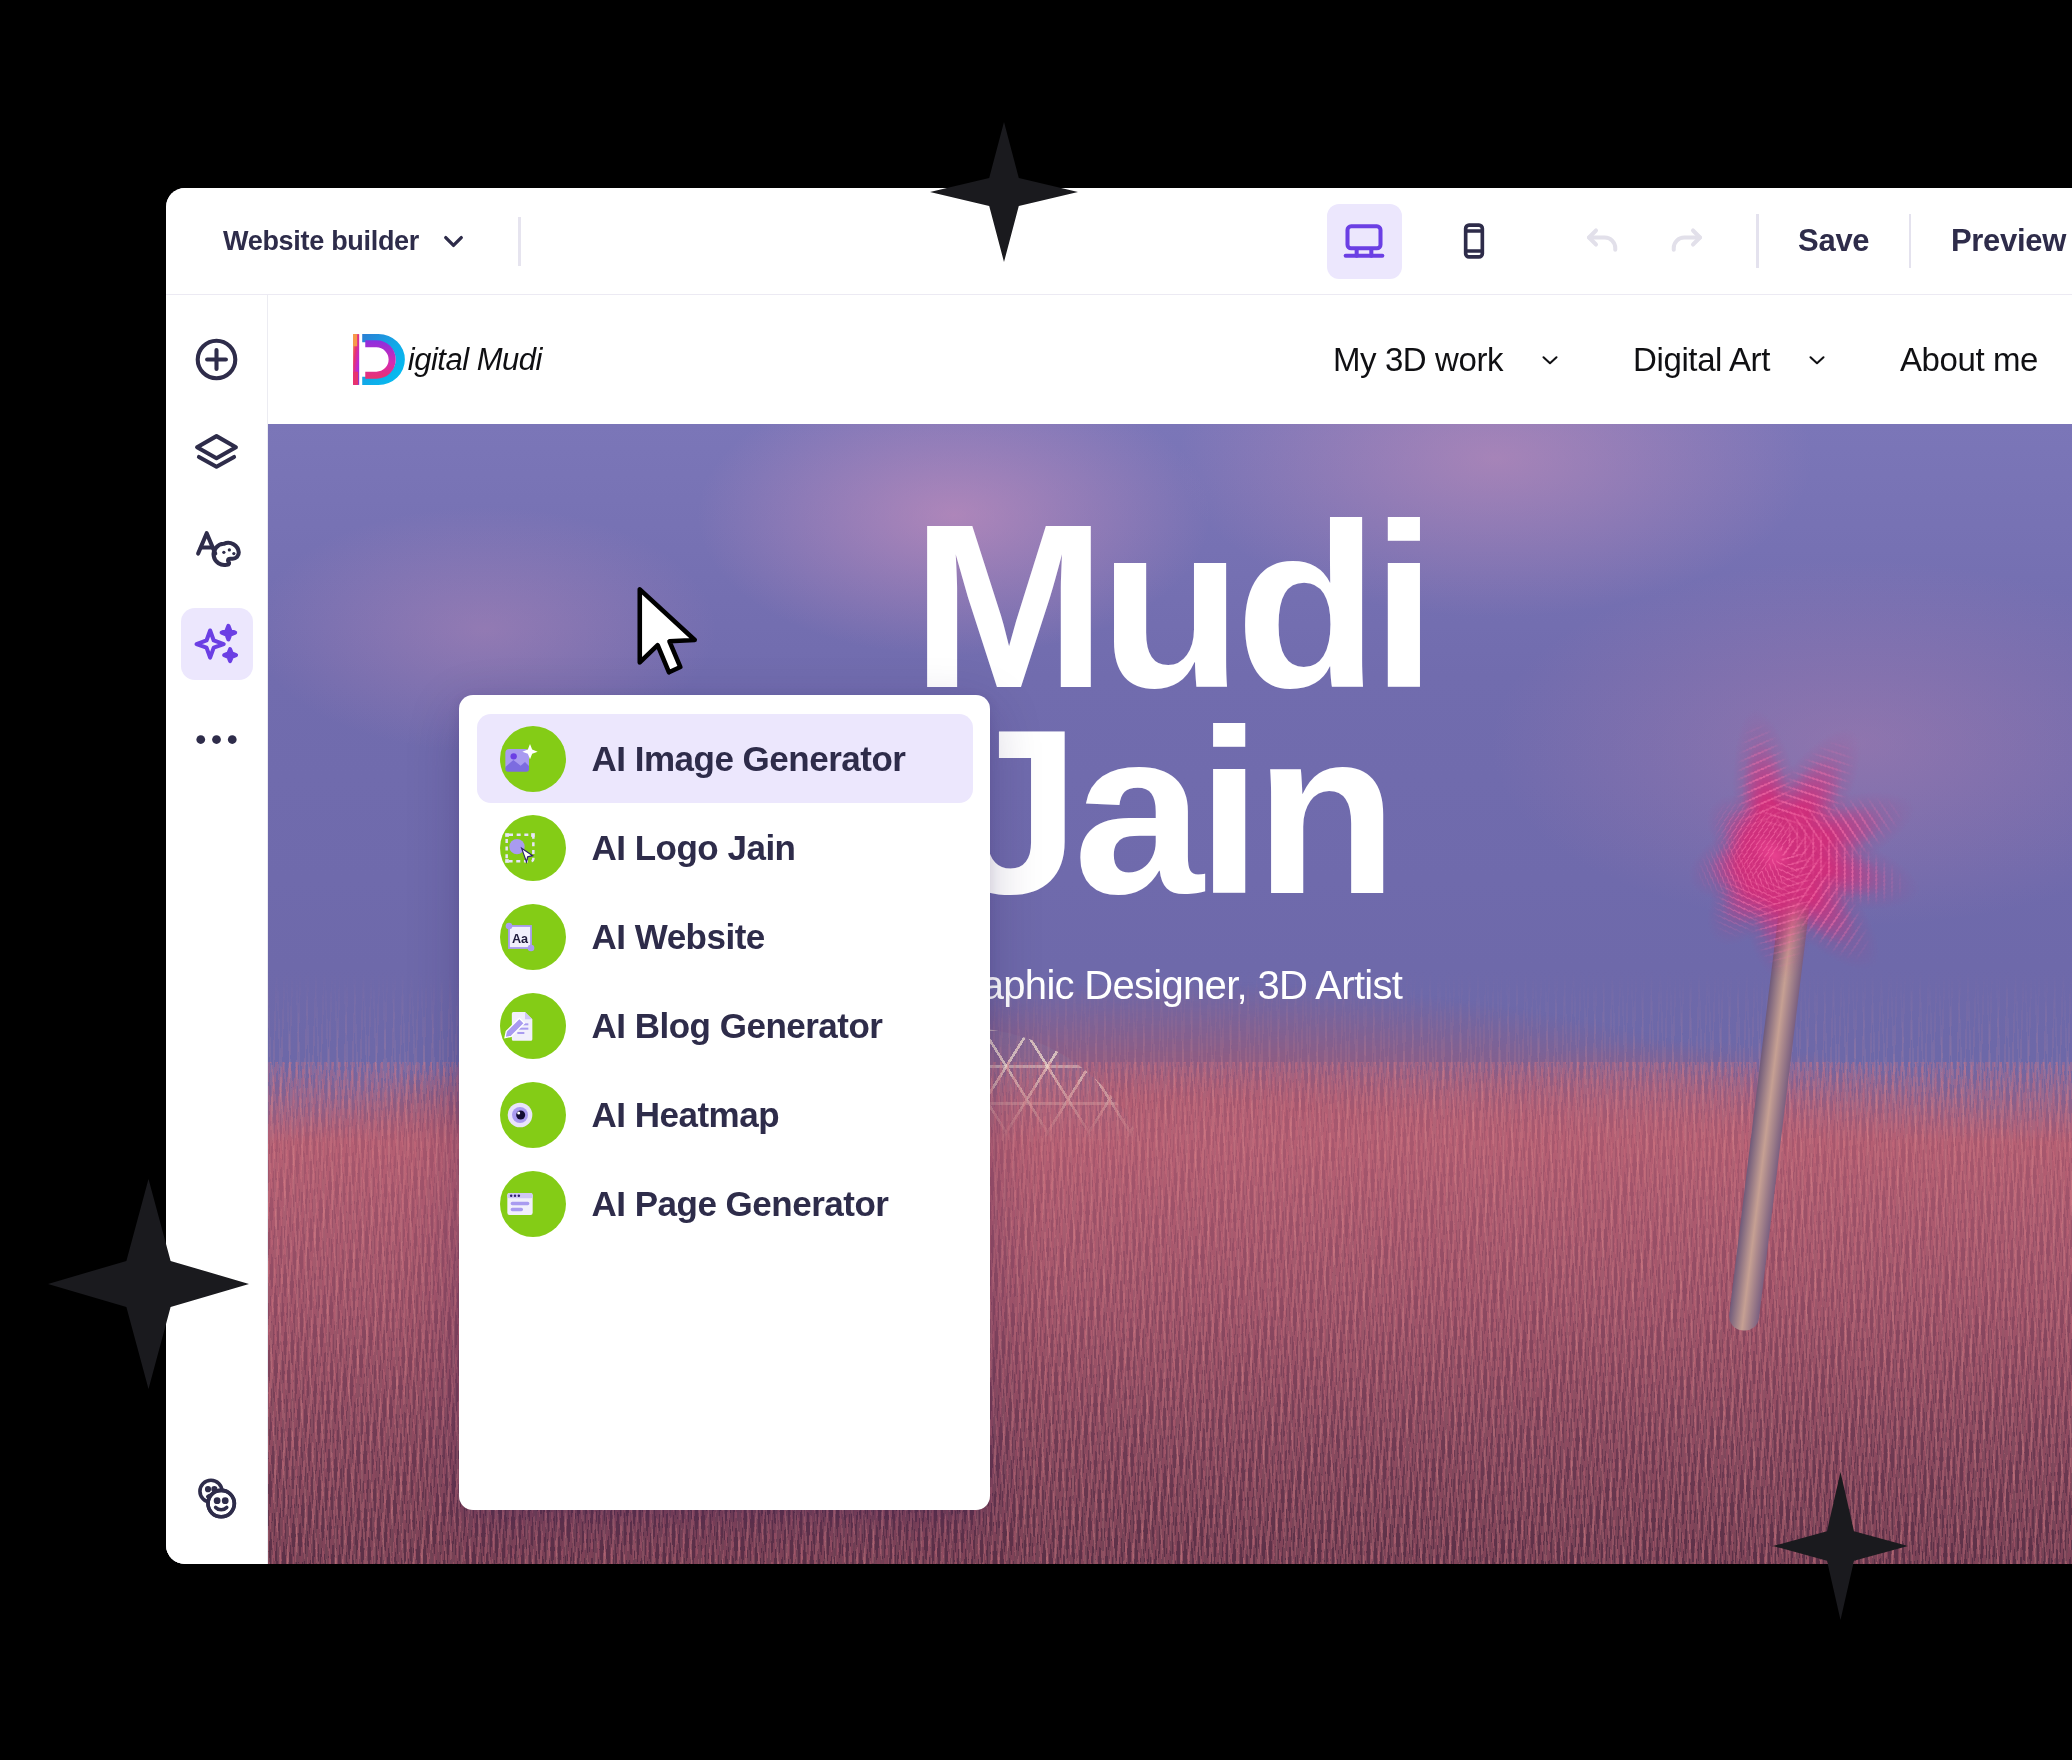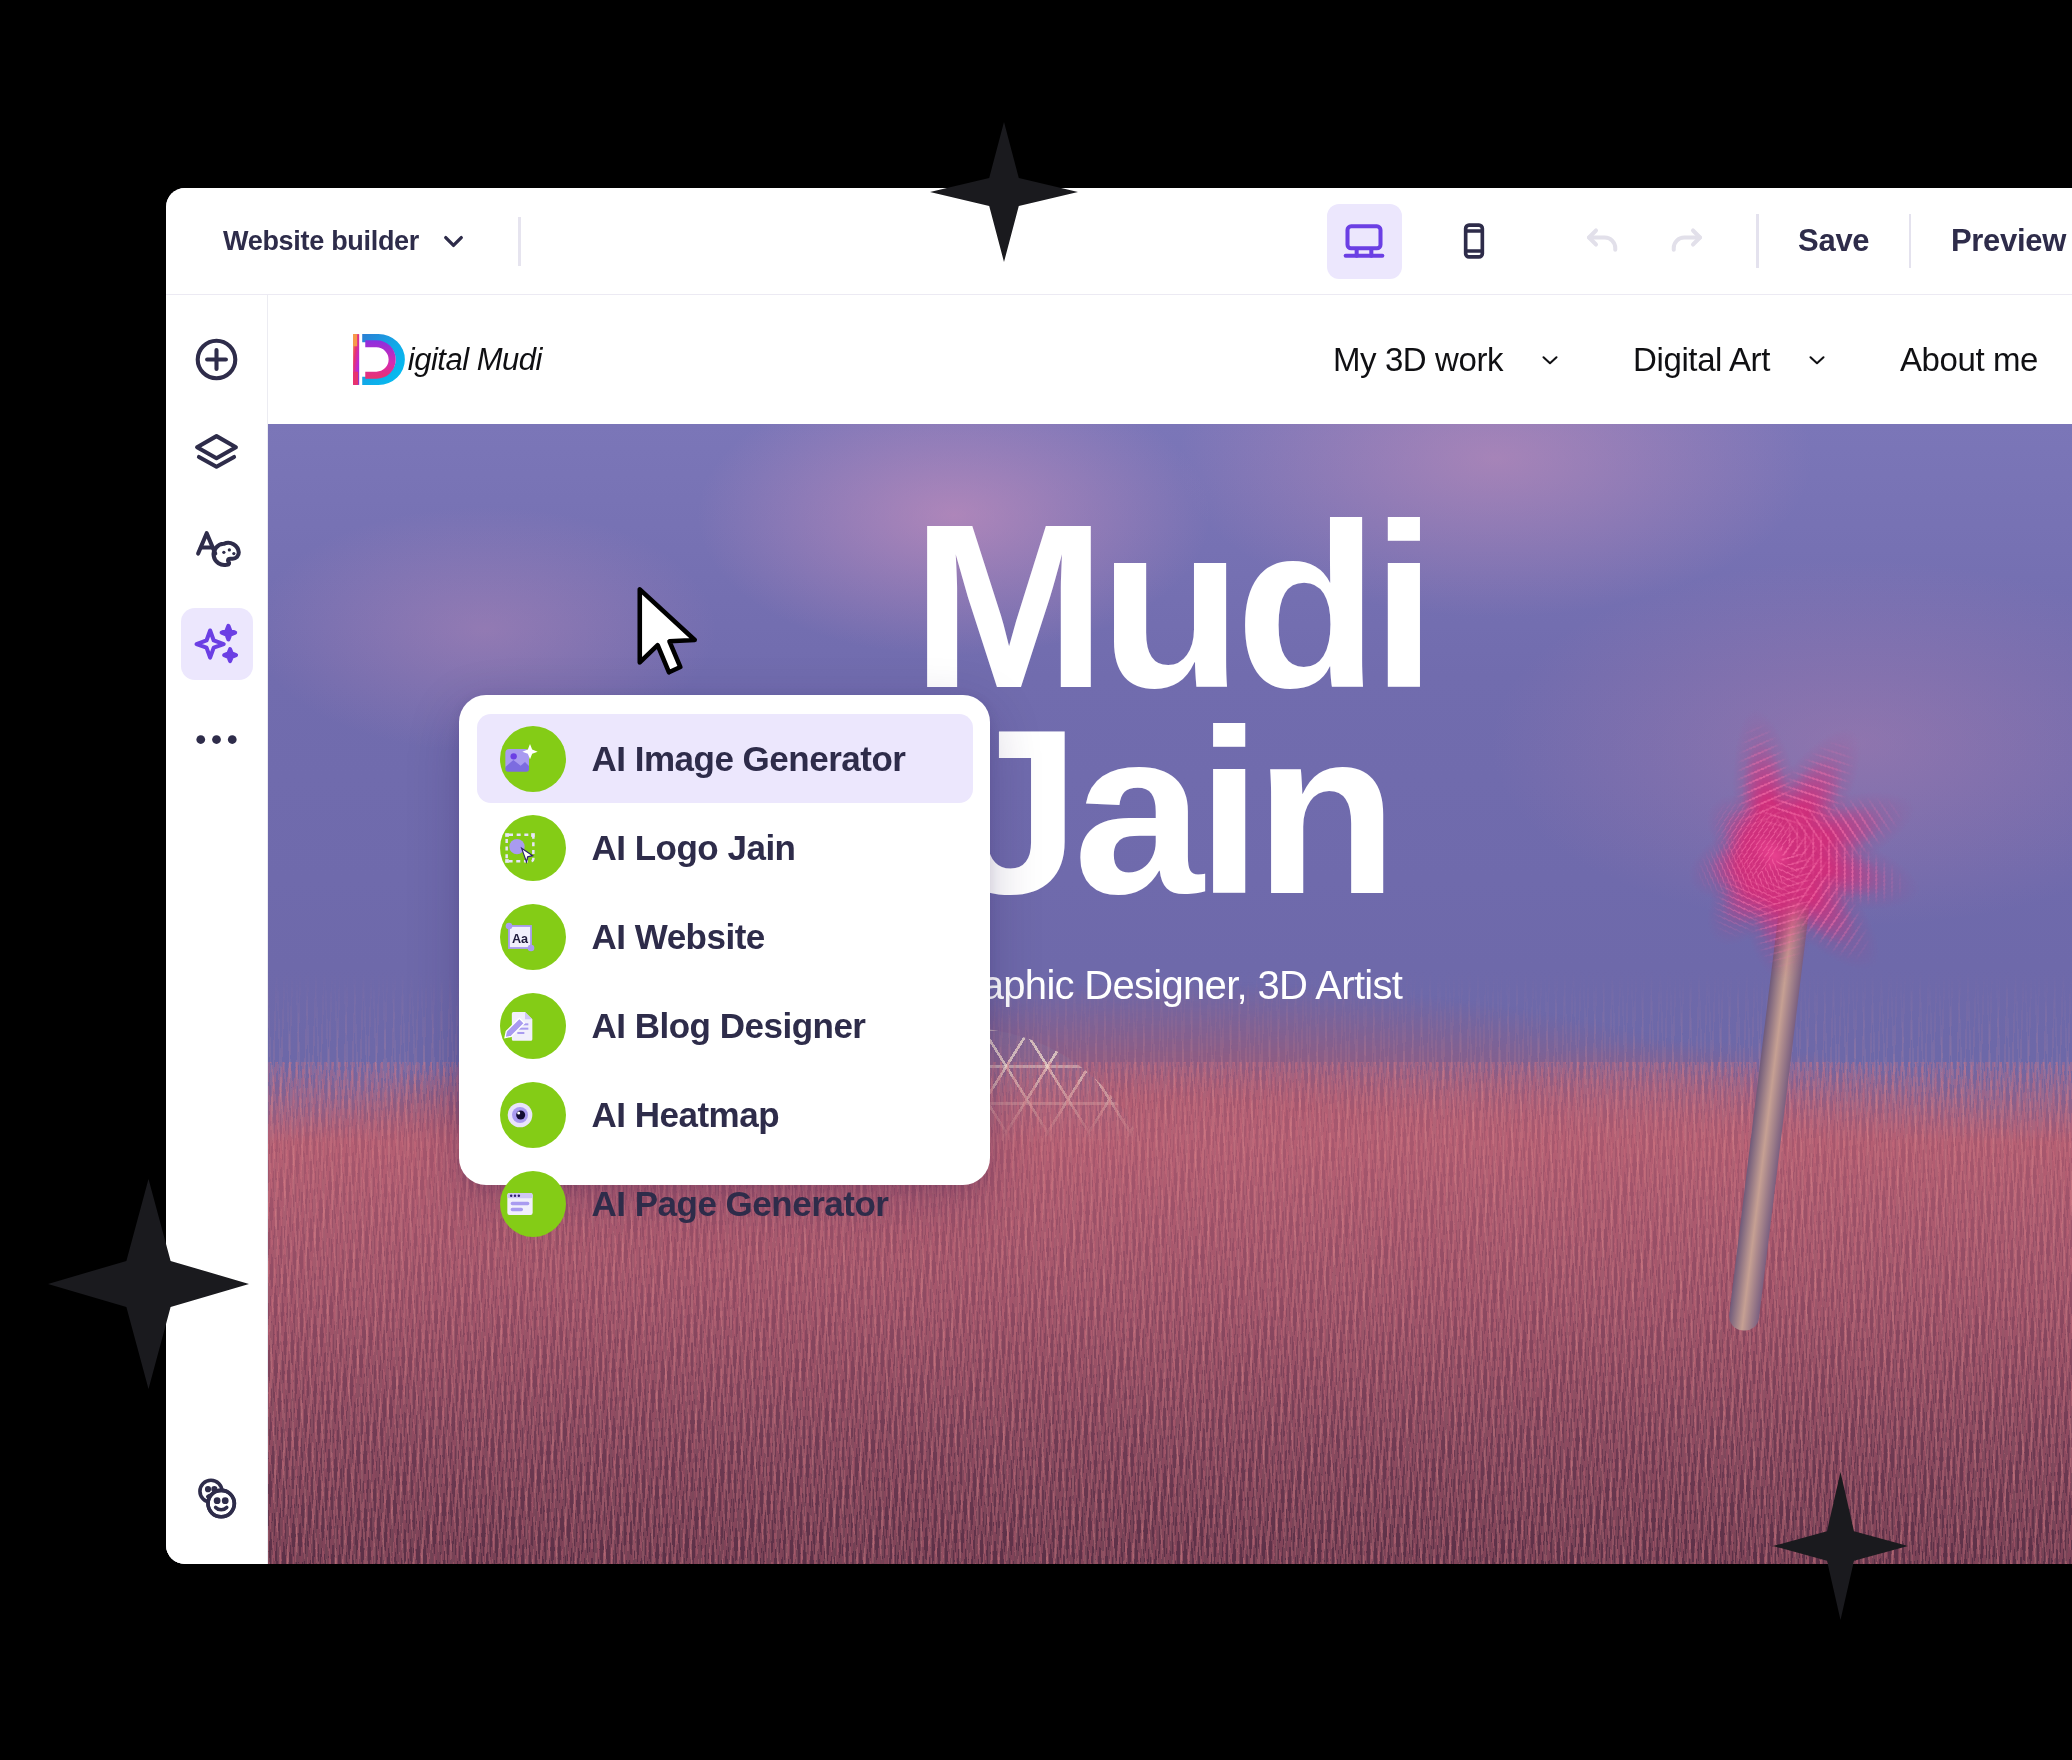--- a/index.html
+++ b/index.html
@@ -214,22 +214,22 @@
     font-size: 234px; line-height: 0.88; font-weight: 700; color: #ffffff;
     letter-spacing: -7px;
   }
   .hero-sub {
     margin-top: 47px; font-size: 40px; color: #ffffff; letter-spacing: -0.7px;
   }
 
   
   #ai-panel {
     position: absolute; left: 293px; top: 507px;
-    width: 531px; height: 490px;
-    background: #ffffff; border-radius: 27px;
+    width: 531px; height: 815px;
+    background: #ffffff; border-radius: 14px;
     box-shadow: 0 15.7px 52px rgba(40,24,80,0.22), 0 3.5px 12.2px rgba(40,24,80,0.10);
     padding: 19px 17.5px; z-index: 40;
   }
   .ai-item {
     display: flex; align-items: center; gap: 26px;
     height: 89px; padding: 0 23px; border-radius: 14px;
   }
   .ai-item.active { background: #ece7fd; }
   .ai-ico {
     width: 66px; height: 66px; border-radius: 50%; background: #84cc16;
@@ -488,21 +488,21 @@
         <span class="ai-ico">
           <svg width="40" height="40" viewBox="0 0 24 24">
             <path d="M8 3.6 h7 l4.4 4.4 v12 a0.9 0.9 0 0 1-.9.9 H8 a0.9 0.9 0 0 1-.9-.9 V4.5 A0.9 0.9 0 0 1 8 3.6 Z" fill="#f1effc"></path>
             <path d="M15 3.6 v4.4 h4.4 Z" fill="#cfc7f5"></path>
             <line x1="10.4" y1="11" x2="17" y2="11" stroke="#a99bf0" stroke-width="1.2"></line>
             <line x1="10.4" y1="13.6" x2="17" y2="13.6" stroke="#a99bf0" stroke-width="1.2"></line>
             <line x1="10.4" y1="16.2" x2="14.6" y2="16.2" stroke="#a99bf0" stroke-width="1.2"></line>
             <path d="M11.6 7.4 L3.8 15.2 L3 19 L6.8 18.2 L14.6 10.4 Z" fill="#a99bf0" stroke="#ffffff" stroke-width="0.8"></path>
           </svg>
         </span>
-        <span class="ai-label">AI Blog Designer</span>
+        <span class="ai-label">AI Blog Generator</span>
       </div>
 
       <div class="ai-item">
         <span class="ai-ico">
           <svg width="40" height="40" viewBox="0 0 24 24">
             <circle cx="12" cy="12" r="7.4" fill="#e8e4fb"></circle>
             <circle cx="12" cy="12" r="4.8" fill="#a99bf0"></circle>
             <circle cx="12.4" cy="12" r="2.7" fill="#120c33"></circle>
             <circle cx="11.2" cy="10.8" r="0.9" fill="#ffffff"></circle>
           </svg>

